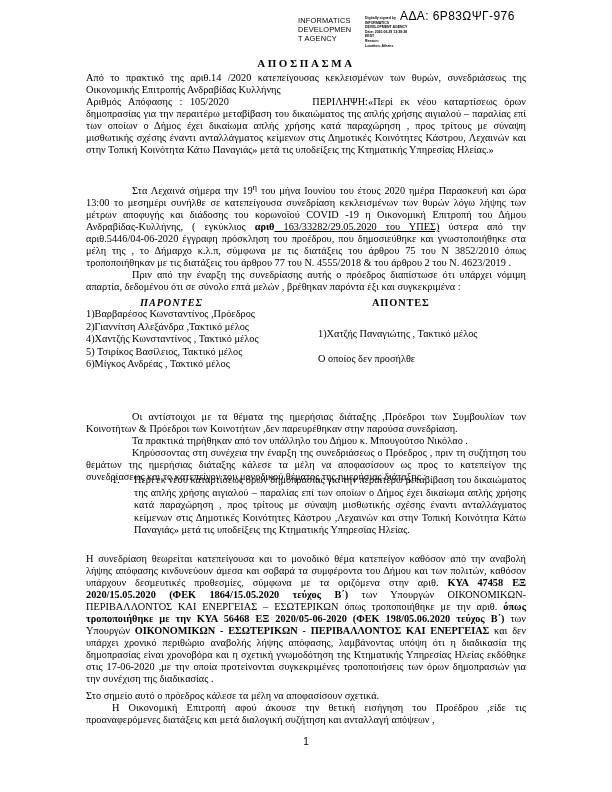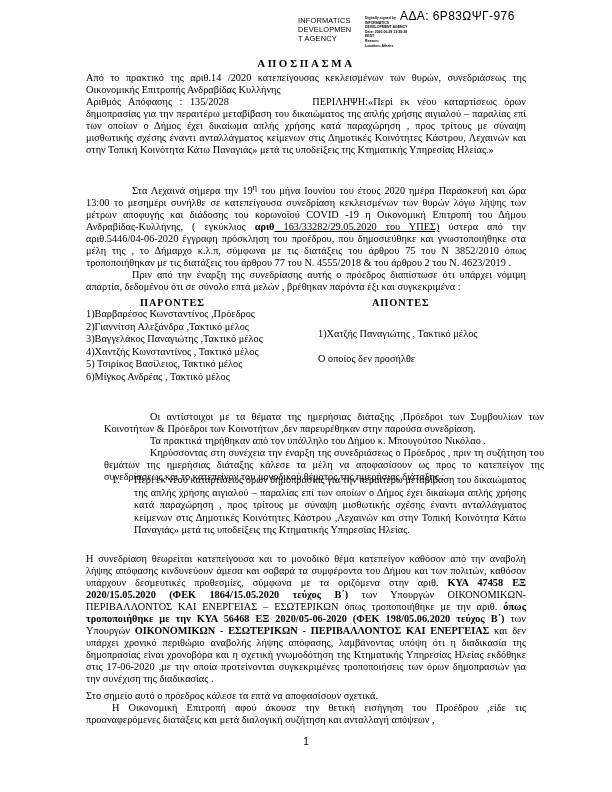--- a/index.html
+++ b/index.html
@@ -89,21 +89,21 @@
   
   .pa-head {
     position: absolute;
     left: 86px;
     top: 297px;
     width: 440px;
     font-size: 10.3px;
     font-weight: bold;
     letter-spacing: 0.9px;
   }
-  .pa-head .col-a { position: absolute; left: 54px; }
+  .pa-head .col-a { position: absolute; left: 54px; font-style: italic; }
   .pa-head .col-b { position: absolute; left: 286px; }
 
   .pa-cols {
     position: absolute;
     left: 86px;
     top: 308px;
     width: 440px;
     font-size: 10.3px;
     line-height: 12.6px;
   }
@@ -170,67 +170,66 @@
         <div>Location: Athens</div>
       </div>
     </div>
   </div>
 
   <div class="doc-title">ΑΠΟΣΠΑΣΜΑ</div>
 
   <div class="blk" style="top:72px;">
     <p>Από το πρακτικό  της αριθ.14 /2020  κατεπείγουσας κεκλεισμένων  των θυρών,     συνεδριάσεως    της Οικονομικής Επιτροπής Ανδραβίδας Κυλλήνης</p>
     <p>
-      <span>Αριθμός Απόφασης : 135/2028</span>
+      <span>Αριθμός Απόφασης : 105/2020</span>
       <span style="display:inline-block;width:76px;"></span><span>ΠΕΡΙΛΗΨΗ:</span><span>«Περί εκ νέου καταρτίσεως όρων δημοπρασίας για την περαιτέρω μεταβίβαση του δικαιώματος της απλής χρήσης αιγιαλού – παραλίας επί των οποίων ο Δήμος έχει δικαίωμα απλής χρήσης κατά παραχώρηση , προς τρίτους με σύναψη μισθωτικής σχέσης έναντι ανταλλάγματος κείμενων στις Δημοτικές Κοινότητες Κάστρου, Λεχαινών και στην Τοπική Κοινότητα Κάτω Παναγιάς» μετά τις υποδείξεις της Κτηματικής Υπηρεσίας Ηλείας.»</span>
     </p>
   </div>
 
   <div class="blk" style="top:181px;">
     <p class="indent"><span>Στα Λεχαινά σήμερα την 19</span><sup>η</sup><span> του μήνα Ιουνίου   του έτους 2020  ημέρα Παρασκευή     και ώρα 13:00 το μεσημέρι    συνήλθε σε κατεπείγουσα συνεδρίαση κεκλεισμένων των θυρών λόγω λήψης των μέτρων αποφυγής και διάδοσης  του κορωνοϊού COVID -19 η   Οικονομική Επιτροπή του Δήμου Ανδραβίδας-Κυλλήνης, ( εγκύκλιος </span><span class="b">αριθ</span><span class="u"> 163/33282/29.05.2020  του  ΥΠΕΣ)</span><span> ύστερα από την αριθ.5446/04-06-2020 έγγραφη  πρόσκληση του προέδρου, που δημοσιεύθηκε και γνωστοποιήθηκε  στα μέλη της , το Δήμαρχο κ.λ.π,  σύμφωνα με   τις διατάξεις του άρθρου   75 του Ν 3852/2010 όπως τροποποιήθηκαν με τις διατάξεις του άρθρου  77 του Ν. 4555/2018 &amp;  του άρθρου 2 του Ν. 4623/2019 .</span></p>
     <p class="indent">Πριν από την έναρξη της συνεδρίασης  αυτής  ο πρόεδρος διαπίστωσε ότι υπάρχει νόμιμη απαρτία, δεδομένου ότι σε σύνολο  επτά  μελών , βρέθηκαν παρόντα έξι   και συγκεκριμένα :</p>
   </div>
 
   <div class="pa-head">
     <span class="col-a">ΠΑΡΟΝΤΕΣ</span>
     <span class="col-b">ΑΠΟΝΤΕΣ</span>
   </div>
 
   <div class="pa-cols">
     <div class="col present">
       <div>1)Βαρβαρέσος  Κωνσταντίνος ,Πρόεδρος</div>
       <div>2)Γιαννίτση Αλεξάνδρα  ,Τακτικό μέλος</div>
-      <div>3)Βαγγελάκος  Παναγιώτης ,Τακτικό μέλος</div>
       <div>4)Χαντζής Κωνσταντίνος , Τακτικό μέλος</div>
       <div>5) Τσιρίκος  Βασίλειος, Τακτικό μέλος</div>
       <div>6)Μίγκος Ανδρέας , Τακτικό μέλος</div>
     </div>
     <div class="col absent">
       <div>1)Χατζής  Παναγιώτης , Τακτικό μέλος</div>
       <div class="note1">Ο οποίος δεν προσήλθε</div>
     </div>
   </div>
 
-  <div class="blk" style="top:411px;margin-left:18px;">
+  <div class="blk" style="top:411px;">
     <p class="indent">Οι αντίστοιχοι  με τα θέματα της ημερήσιας διάταξης ,Πρόεδροι   των Συμβουλίων των  Κοινοτήτων &amp; Πρόεδροι   των Κοινοτήτων  ,δεν παρευρέθηκαν  στην παρούσα συνεδρίαση.</p>
     <p class="indent">Τα πρακτικά τηρήθηκαν από τον υπάλληλο του Δήμου κ. Μπουγούτσο Νικόλαο    .</p>
     <p class="indent">Κηρύσσοντας στη συνέχεια την έναρξη  της συνεδριάσεως  ο Πρόεδρος ,  πριν τη συζήτηση του θεμάτων  της ημερήσιας διάταξης κάλεσε τα μέλη  να αποφασίσουν  ως προς το κατεπείγον της συνεδρίασεως και  το κατεπείγον  του  μονοδικού θέματος  της ημερήσιας διάταξης   :</p>
   </div>
 
   <div class="num-list" style="top:474px;">
     <div class="num-item">
       <span class="marker">1.</span>
       <span>Περί εκ νέου καταρτίσεως όρων δημοπρασίας για την περαιτέρω μεταβίβαση του δικαιώματος  της απλής χρήσης αιγιαλού – παραλίας επί των οποίων ο Δήμος έχει δικαίωμα απλής  χρήσης κατά παραχώρηση , προς τρίτους με σύναψη μισθωτικής  σχέσης έναντι ανταλλάγματος κείμενων στις Δημοτικές Κοινότητες Κάστρου ,Λεχαινών και στην Τοπική Κοινότητα Κάτω Παναγιάς» μετά τις υποδείξεις της Κτηματικής Υπηρεσίας Ηλείας.</span>
     </div>
   </div>
 
   <div class="blk" style="top:553px;">
     <p><span>Η συνεδρίαση θεωρείται κατεπείγουσα και  το μονοδικό θέμα  κατεπείγον   καθόσον από την αναβολή λήψης απόφασης κινδυνεύουν άμεσα και σοβαρά τα συμφέροντα του Δήμου και των πολιτών, καθόσον υπάρχουν  δεσμευτικές  προθεσμίες,  σύμφωνα  με  τα  οριζόμενα    στην αριθ. </span><span class="b">ΚΥΑ 47458 ΕΞ 2020/15.05.2020   (ΦΕΚ   1864/15.05.2020   τεύχος   Β΄)</span><span> των  Υπουργών  ΟΙΚΟΝΟΜΙΚΩΝ-ΠΕΡΙΒΑΛΛΟΝΤΟΣ ΚΑΙ ΕΝΕΡΓΕΙΑΣ – ΕΣΩΤΕΡΙΚΩΝ όπως τροποποιήθηκε με την αριθ. </span><span class="b">όπως τροποποιήθηκε   με την ΚΥΑ 56468 ΕΞ 2020/05-06-2020 (ΦΕΚ 198/05.06.2020 τεύχος Β΄)</span><span> των Υπουργών </span><span class="b">ΟΙΚΟΝΟΜΙΚΩΝ - ΕΣΩΤΕΡΙΚΩΝ - ΠΕΡΙΒΑΛΛΟΝΤΟΣ ΚΑΙ ΕΝΕΡΓΕΙΑΣ</span><span> και δεν υπάρχει χρονικό περιθώριο αναβολής λήψης απόφασης, λαμβάνοντας υπόψη ότι η διαδικασία της δημοπρασίας είναι χρονοβόρα και  η σχετική γνωμοδότηση της Κτηματικής Υπηρεσίας Ηλείας εκδόθηκε στις 17-06-2020 ,με την οποία προτείνονται συγκεκριμένες τροποποιήσεις των όρων  δημοπρασιών για την συνέχιση της διαδικασίας .</span></p>
   </div>
 
   <div class="blk" style="top:690px;">
-    <p>Στο σημείο αυτό ο  πρόεδρος κάλεσε  τα επτά  να αποφασίσουν σχετικά.</p>
+    <p>Στο σημείο αυτό ο  πρόεδρος κάλεσε  τα μέλη  να αποφασίσουν σχετικά.</p>
     <p class="indent-sm">Η Οικονομική Επιτροπή αφού άκουσε την θετική εισήγηση του Προέδρου ,είδε τις προαναφερόμενες διατάξεις  και μετά διαλογική συζήτηση  και ανταλλαγή απόψεων ,</p>
   </div>
 
   <div class="page-num">1</div>
 
 </div>
 
 </body></html>

